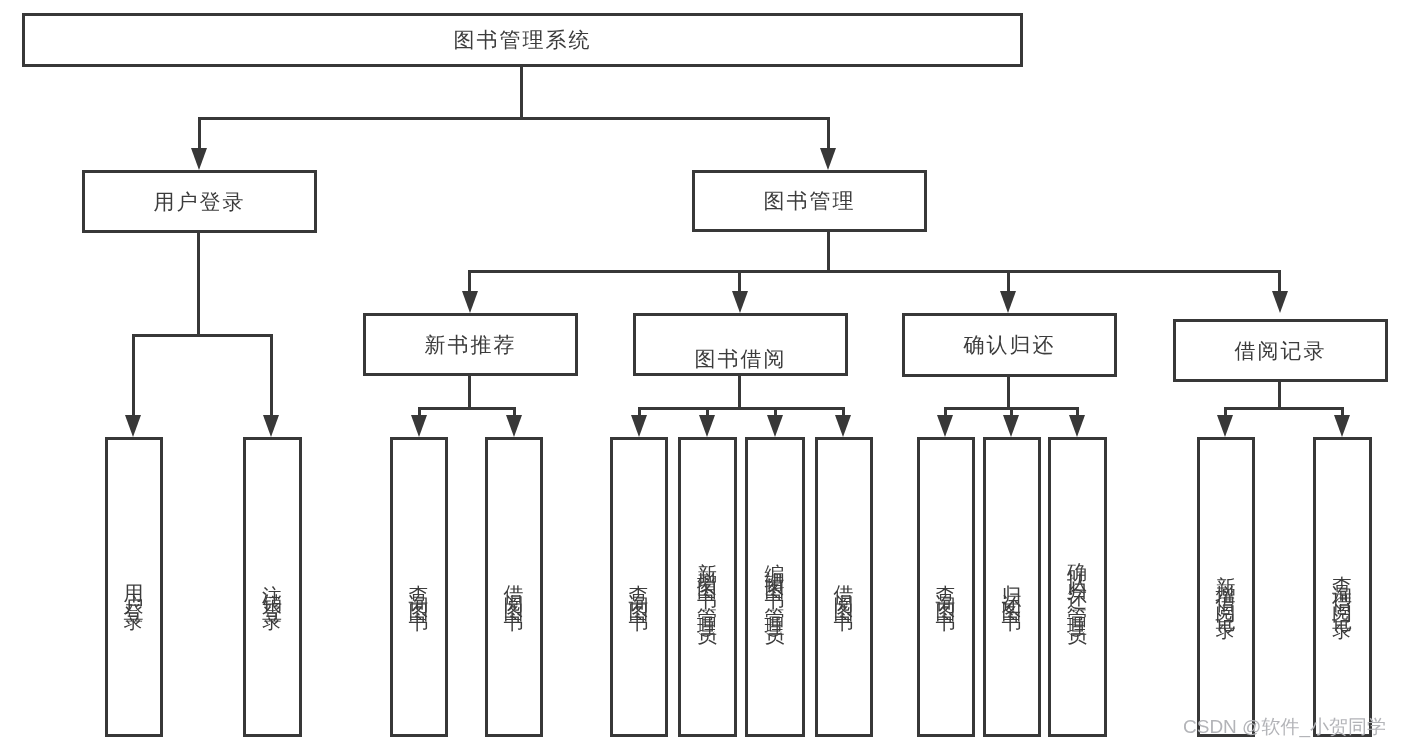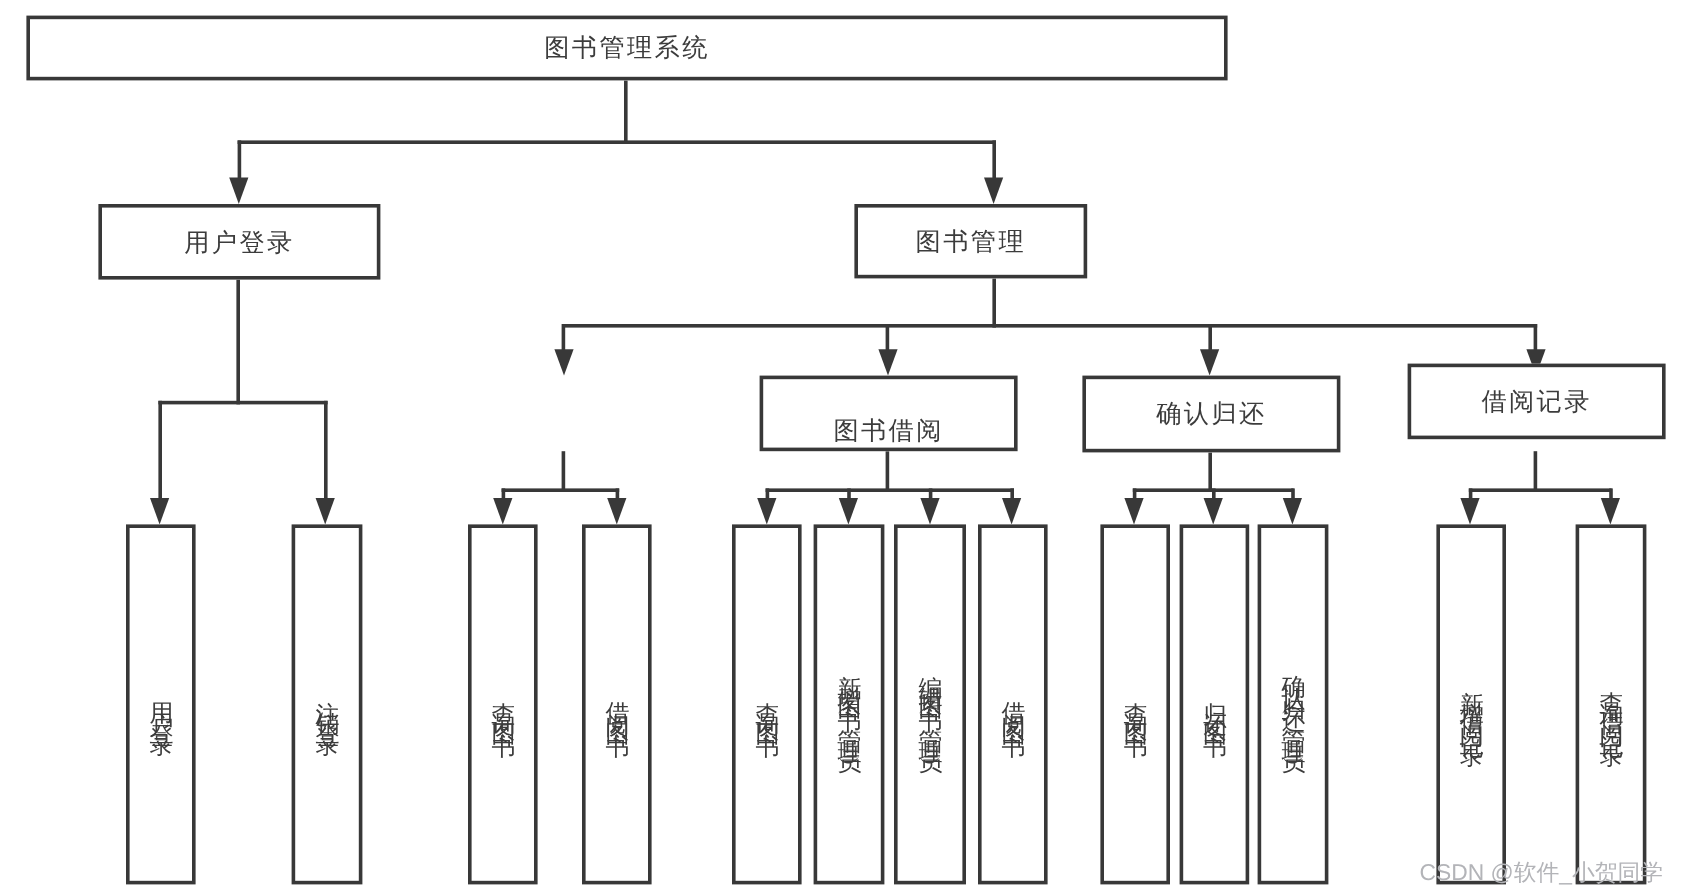--- a/index.html
+++ b/index.html
@@ -90,21 +90,21 @@
   <div class="vline" style="left:520px; top:67px; height:51px;"></div>
   <div class="hline" style="left:198px; top:117px; width:632px;"></div>
   <div class="vline" style="left:198px; top:117px; height:33px;"></div>
   <div class="arrow" style="left:191px; top:148px;"></div>
   <div class="vline" style="left:827px; top:117px; height:33px;"></div>
   <div class="arrow" style="left:820px; top:148px;"></div>
 
   <div class="box" style="left:82px; top:170px; width:235px; height:63px;">
     <span>用户登录</span>
   </div>
-  <div class="box" style="left:712px; top:170px; width:194px; height:62px;align-items:center;">
+  <div class="box" style="left:692px; top:170px; width:235px; height:62px;align-items:center;">
     <span>图书管理</span>
   </div>
 
   <div class="vline" style="left:197px; top:233px; height:104px;"></div>
   <div class="hline" style="left:132px; top:334px; width:141px;"></div>
   <div class="vline" style="left:132px; top:334px; height:83px;"></div>
   <div class="arrow" style="left:125px; top:415px;"></div>
   <div class="vline" style="left:270px; top:334px; height:83px;"></div>
   <div class="arrow" style="left:263px; top:415px;"></div>
 
@@ -112,27 +112,30 @@
   <div class="hline" style="left:469px; top:270px; width:812px;"></div>
   <div class="vline" style="left:468px; top:270px; height:23px;"></div>
   <div class="arrow" style="left:462px; top:291px;"></div>
   <div class="vline" style="left:738px; top:270px; height:23px;"></div>
   <div class="arrow" style="left:732px; top:291px;"></div>
   <div class="vline" style="left:1007px; top:270px; height:23px;"></div>
   <div class="arrow" style="left:1000px; top:291px;"></div>
   <div class="vline" style="left:1278px; top:270px; height:23px;"></div>
   <div class="arrow" style="left:1272px; top:291px;"></div>
 
+  <div class="box" style="left:363px; top:313px; width:215px; height:63px;">
+    <span>新书推荐</span>
+  </div>
   <div class="box" style="left:633px; top:313px; width:215px; height:63px;align-items:flex-end;">
     <span>图书借阅</span>
   </div>
   <div class="box" style="left:902px; top:313px; width:215px; height:64px;">
     <span>确认归还</span>
   </div>
-  <div class="box" style="left:1173px; top:303px; width:215px; height:63px;text-align:center;">
+  <div class="box" style="left:1173px; top:319px; width:215px; height:63px;text-align:center;">
     <span>借阅记录</span>
   </div>
 
   <div class="vline" style="left:468px; top:376px; height:34px;"></div>
   <div class="hline" style="left:418px; top:407px; width:98px;"></div>
   <div class="vline" style="left:418px; top:407px; height:10px;"></div>
   <div class="arrow" style="left:411px; top:415px;"></div>
   <div class="vline" style="left:513px; top:407px; height:10px;"></div>
   <div class="arrow" style="left:506px; top:415px;"></div>
 

